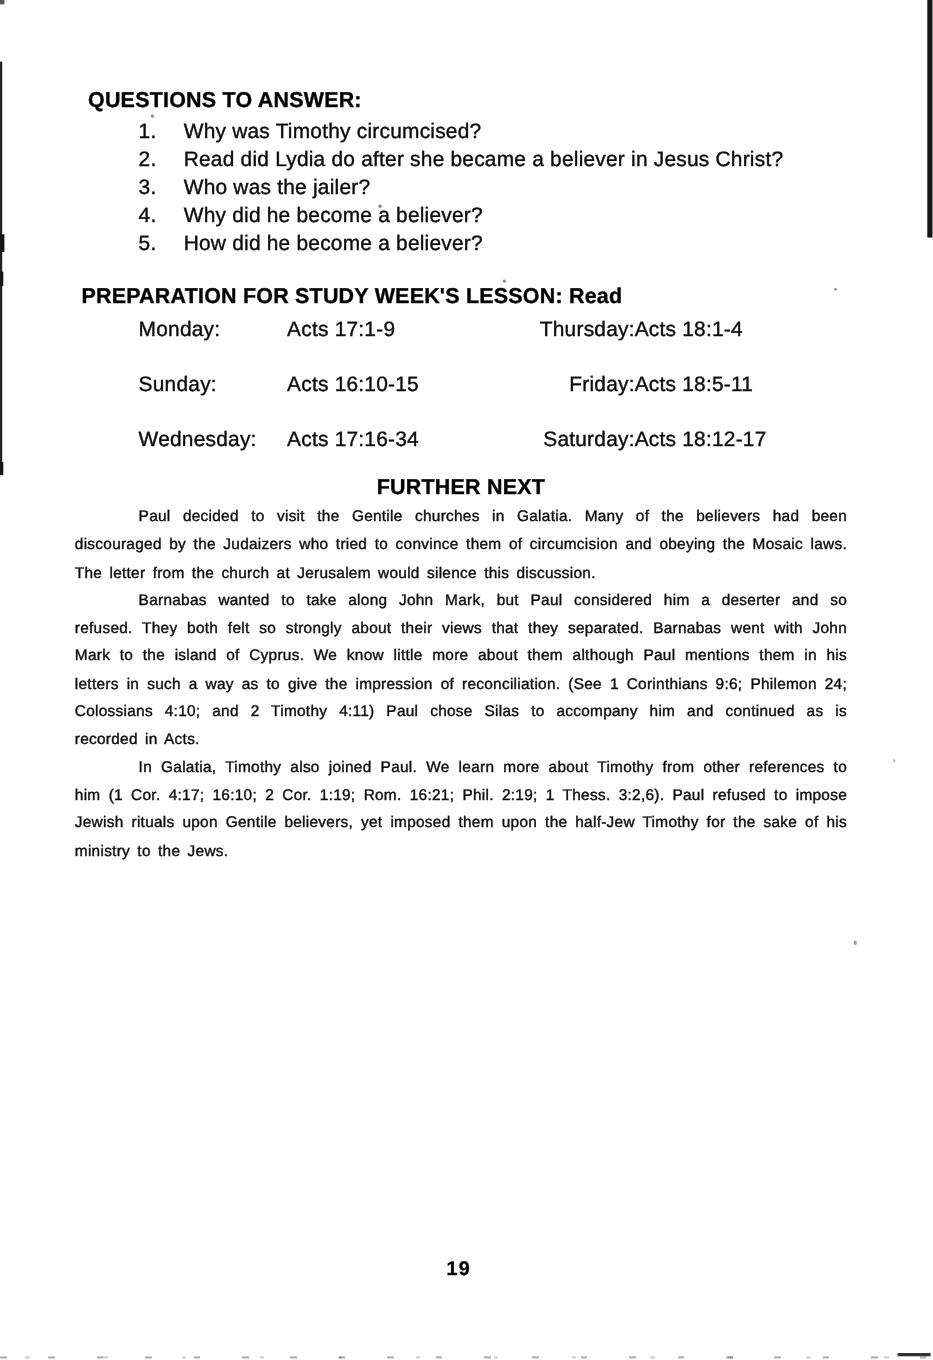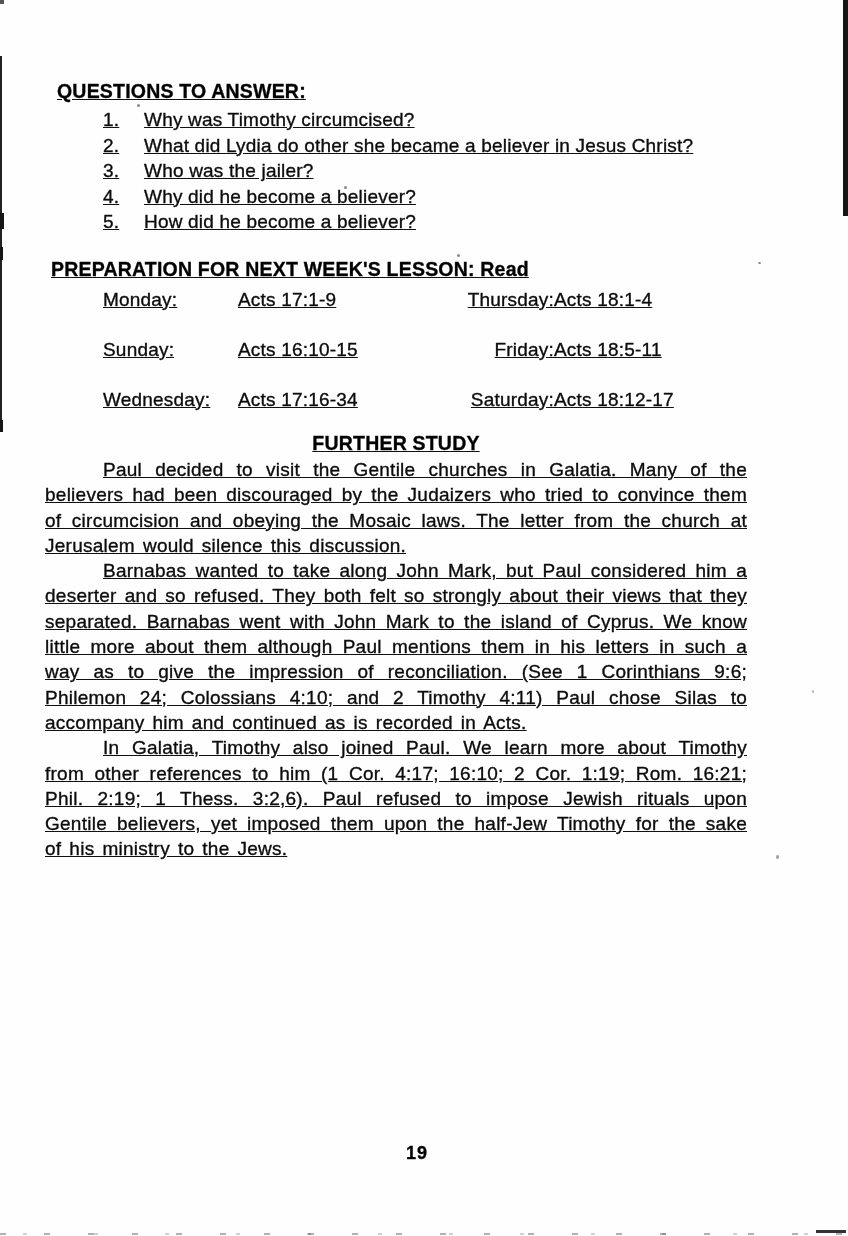--- a/index.html
+++ b/index.html
@@ -43,24 +43,23 @@
   .speck-1 { left: 137px; top: 104px; width: 3px; height: 3px; }
   .speck-2 { left: 344px; top: 186px; width: 3px; height: 3px; }
   .speck-3 { left: 457px; top: 254px; width: 3px; height: 3px; }
   .speck-4 { left: 758px; top: 262px; width: 3px; height: 2px; }
   .speck-5 { left: 776px; top: 855px; width: 3px; height: 4px; background: rgba(40,40,40,0.45); }
   .speck-6 { left: 812px; top: 690px; width: 2px; height: 3px; background: rgba(40,40,40,0.35); }
 
   
   .content {
     position: absolute;
-    left: 45px;
+    left: 68px;
     top: 0;
     width: 702px;
-    text-decoration: underline;
   }
 
   .section-heading {
     font-size: 19.5px;
     font-weight: bold;
     color: #000;
     letter-spacing: 0.2px;
     margin: 0;
     line-height: 22px;
   }
@@ -96,21 +95,21 @@
   .prep-ref-2 { flex: 1; }
 
   .fs-heading {
     margin-top: -4px;
     text-align: center;
     line-height: 21px;
   }
   .fs-paragraphs { margin-top: 3px; }
   .fs-paragraphs p {
     margin: 0;
-    font-size: 19px;
+    font-size: 14px;
     line-height: 25.3px;
     text-align: justify;
     text-indent: 58px;
     letter-spacing: 0.25px;
     word-spacing: 2.5px;
   }
 
   .page-number {
     position: absolute;
     left: 406px;
@@ -145,37 +144,37 @@
 
     <h2 class="section-heading questions-heading">QUESTIONS TO ANSWER:</h2>
 
     <div class="q-list">
       <div class="q-row">
         <span class="q-num">1.</span>
         <span class="q-text">Why was Timothy circumcised?</span>
       </div>
       <div class="q-row">
         <span class="q-num">2.</span>
-        <span class="q-text">What did Lydia do other she became a believer in Jesus Christ?</span>
+        <span class="q-text">Read did Lydia do after she became a believer in Jesus Christ?</span>
       </div>
       <div class="q-row">
         <span class="q-num">3.</span>
         <span class="q-text">Who was the jailer?</span>
       </div>
       <div class="q-row">
         <span class="q-num">4.</span>
         <span class="q-text">Why did he become a believer?</span>
       </div>
       <div class="q-row">
         <span class="q-num">5.</span>
         <span class="q-text">How did he become a believer?</span>
       </div>
     </div>
 
-    <h2 class="section-heading prep-heading">PREPARATION FOR NEXT WEEK'S LESSON: Read</h2>
+    <h2 class="section-heading prep-heading">PREPARATION FOR STUDY WEEK'S LESSON: Read</h2>
 
     <div class="prep-table">
       <div class="prep-row">
         <span class="prep-day-1">Monday:</span>
         <span class="prep-ref-1">Acts 17:1-9</span>
         <span class="prep-day-2">Thursday:</span>
         <span class="prep-ref-2">Acts 18:1-4</span>
       </div>
       <div class="prep-row">
         <span class="prep-day-1">Sunday:</span>
@@ -184,21 +183,21 @@
         <span class="prep-ref-2">Acts 18:5-11</span>
       </div>
       <div class="prep-row">
         <span class="prep-day-1">Wednesday:</span>
         <span class="prep-ref-1">Acts 17:16-34</span>
         <span class="prep-day-2">Saturday:</span>
         <span class="prep-ref-2">Acts 18:12-17</span>
       </div>
     </div>
 
-    <h2 class="section-heading fs-heading">FURTHER STUDY</h2>
+    <h2 class="section-heading fs-heading">FURTHER NEXT</h2>
 
     <div class="fs-paragraphs">
       <p>Paul decided to visit the Gentile churches in Galatia. Many of the believers had been discouraged by the Judaizers who tried to convince them of circumcision and obeying the Mosaic laws. The letter from the church at Jerusalem would silence this discussion.</p>
       <p>Barnabas wanted to take along John Mark, but Paul considered him a deserter and so refused. They both felt so strongly about their views that they separated. Barnabas went with John Mark to the island of Cyprus. We know little more about them although Paul mentions them in his letters in such a way as to give the impression of reconciliation. (See 1 Corinthians 9:6; Philemon 24; Colossians 4:10; and 2 Timothy 4:11) Paul chose Silas to accompany him and continued as is recorded in Acts.</p>
       <p>In Galatia, Timothy also joined Paul. We learn more about Timothy from other references to him (1 Cor. 4:17; 16:10; 2 Cor. 1:19; Rom. 16:21; Phil. 2:19; 1 Thess. 3:2,6). Paul refused to impose Jewish rituals upon Gentile believers, yet imposed them upon the half-Jew Timothy for the sake of his ministry to the Jews.</p>
     </div>
 
   </div>
 
   <div class="page-number">19</div>

